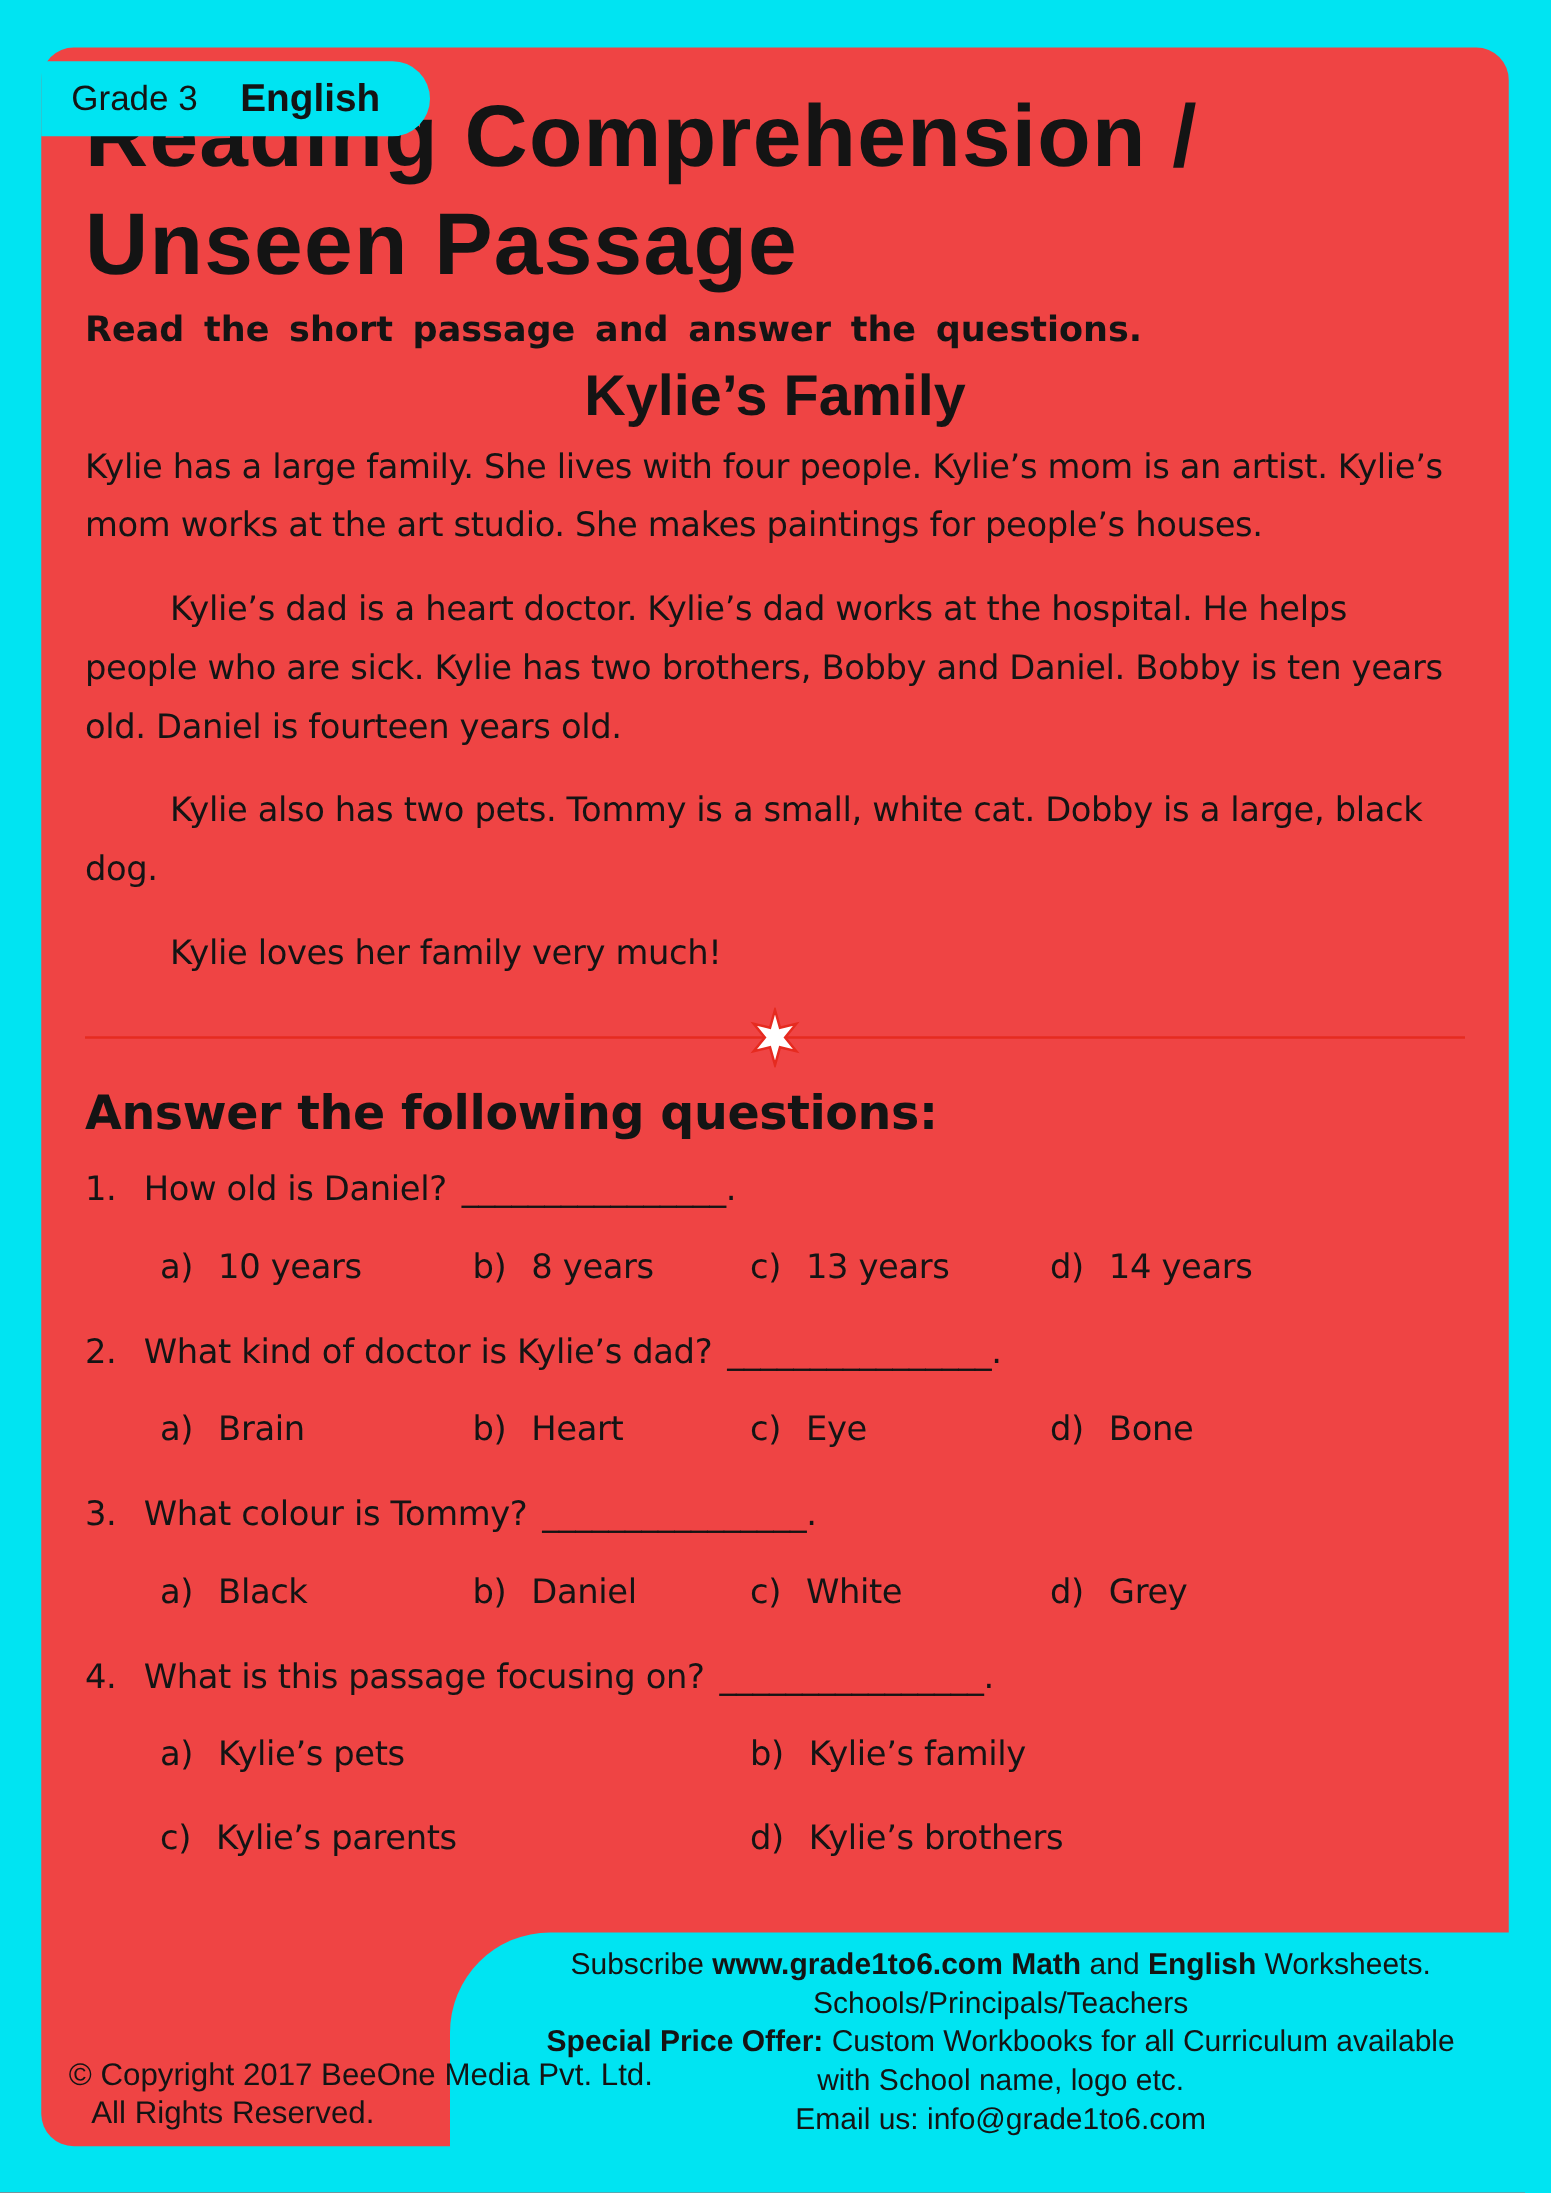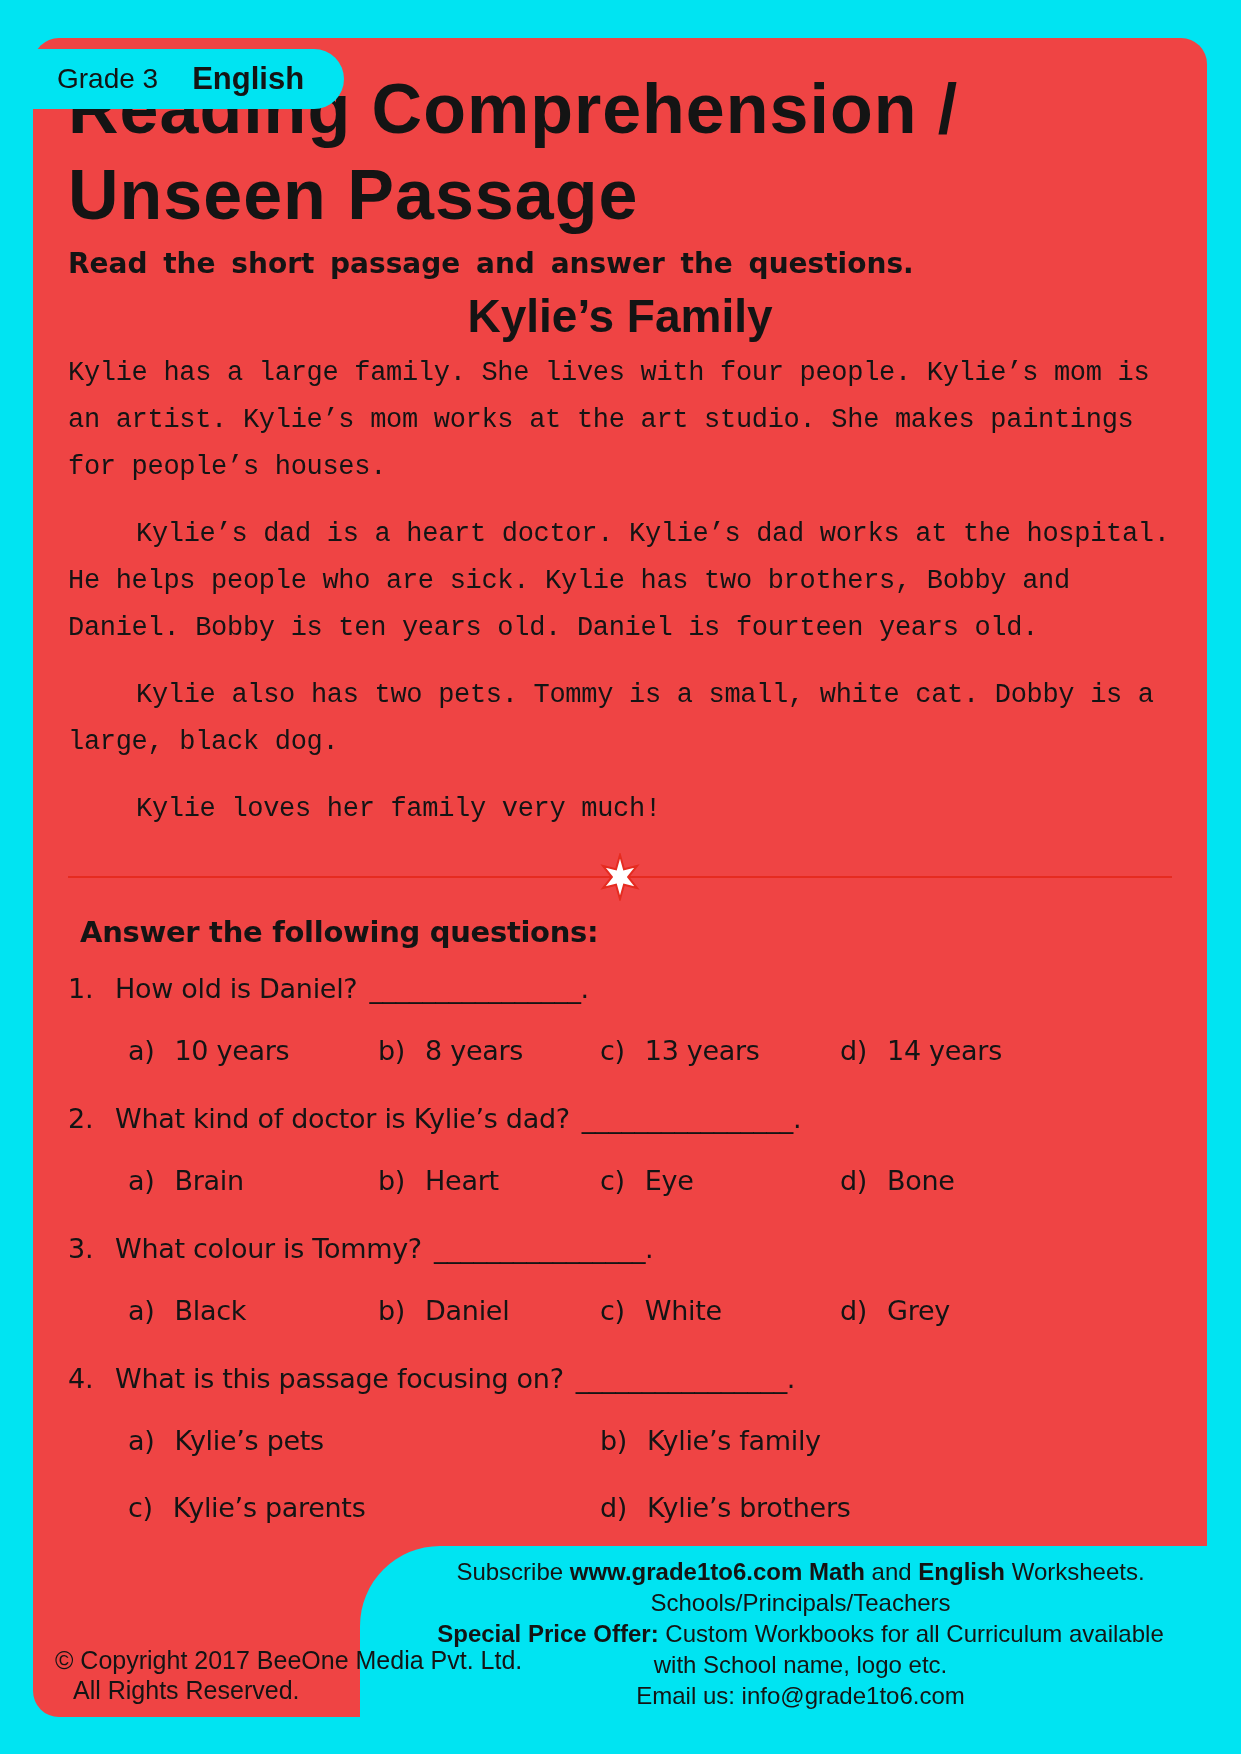--- a/index.html
+++ b/index.html
@@ -53,21 +53,21 @@
     word-spacing: 6px;
   }
   .passage-heading {
     margin-top: 6px;
     text-align: center;
     font-family: "Liberation Sans", sans-serif;
     font-weight: bold;
     font-size: 46px;
     line-height: 56px;
   }
-  .passage { margin-top: 6px; font-family: Liberation Mono, monospace; }
+  .passage { margin-top: 6px; }
   .passage p {
     margin: 0 0 20px 0;
     font-size: 27px;
     line-height: 47px;
     letter-spacing: -0.3px;
   }
   .passage p.indent { text-indent: 68px; }
 
   
   .divider { position: relative; height: 48px; margin: 20px 0 14px 0; }
@@ -76,22 +76,22 @@
     background: #e62b20;
   }
   .divider .star {
     position: absolute; left: 50%; top: 0;
     transform: translateX(-50%);
   }
 
   
   .questions-heading {
     font-weight: bold;
-    font-size: 29px;
-    margin: 0 0 14px 12px;
+    font-size: 38px;
+    margin: 0 0 14px 0;
     letter-spacing: -0.3px;
   }
   .question { margin: 20px 0 28px 0; }
   .q-line { display: flex; font-size: 27px; line-height: 40px; letter-spacing: -0.3px; }
   .q-number { width: 47px; flex: none; }
   .q-blank { margin-left: 12px; white-space: pre; }
   .options {
     display: grid;
     grid-template-columns: 250px 222px 240px 1fr;
     margin: 22px 0 0 60px;

